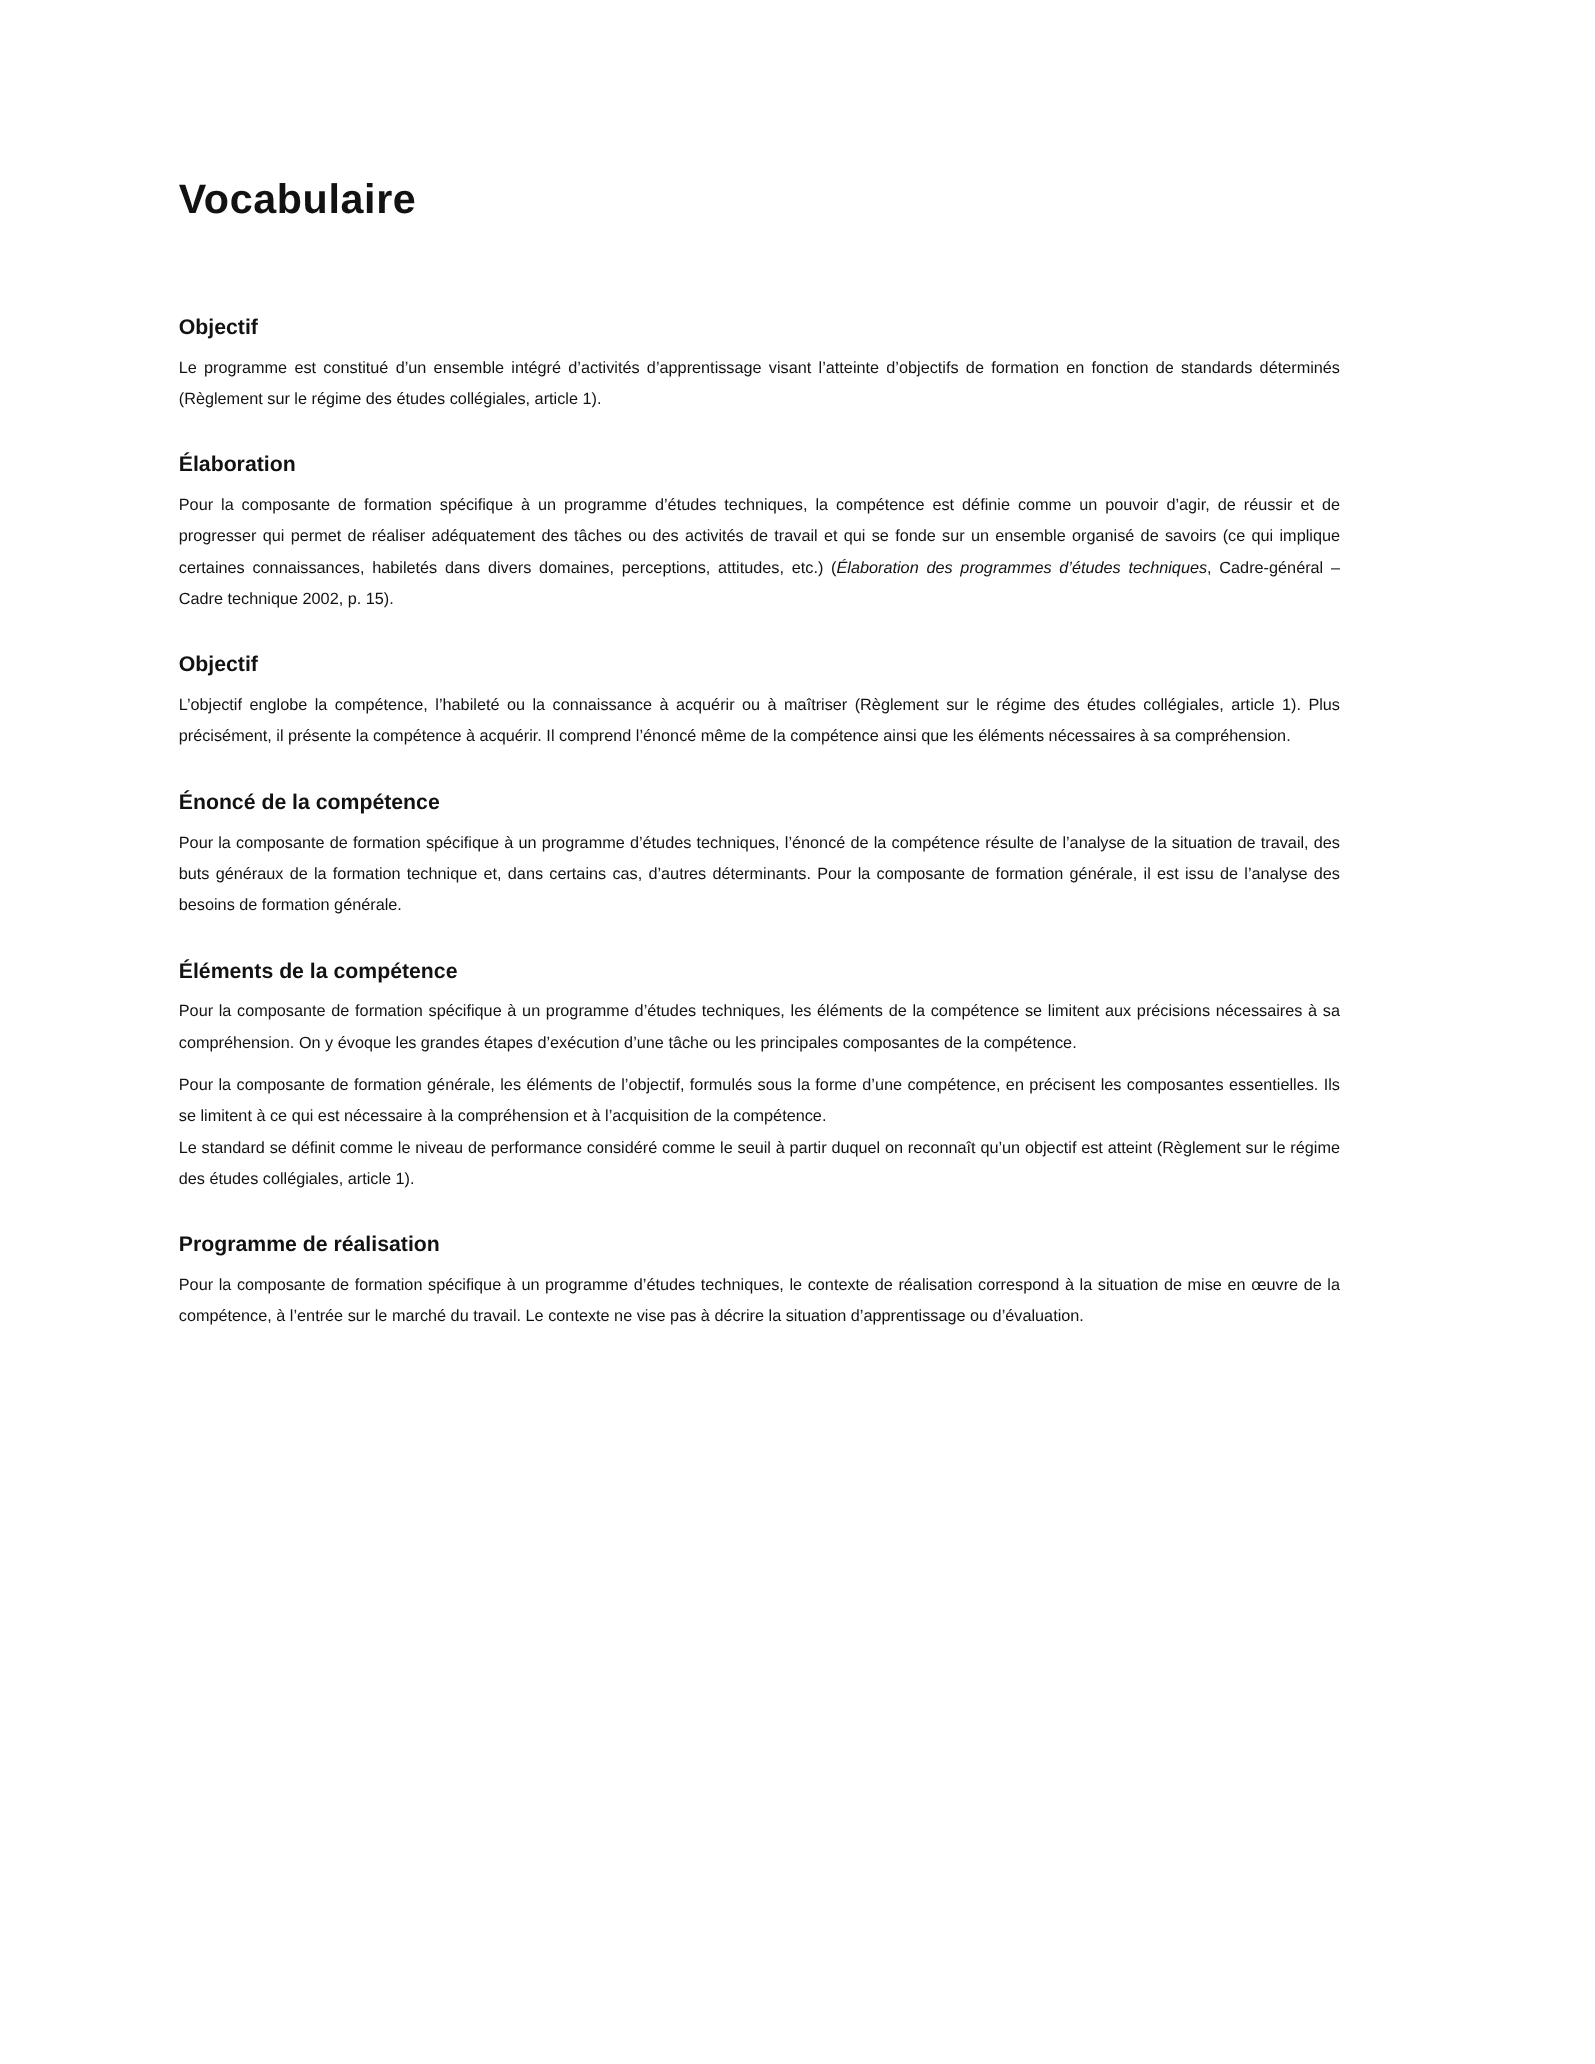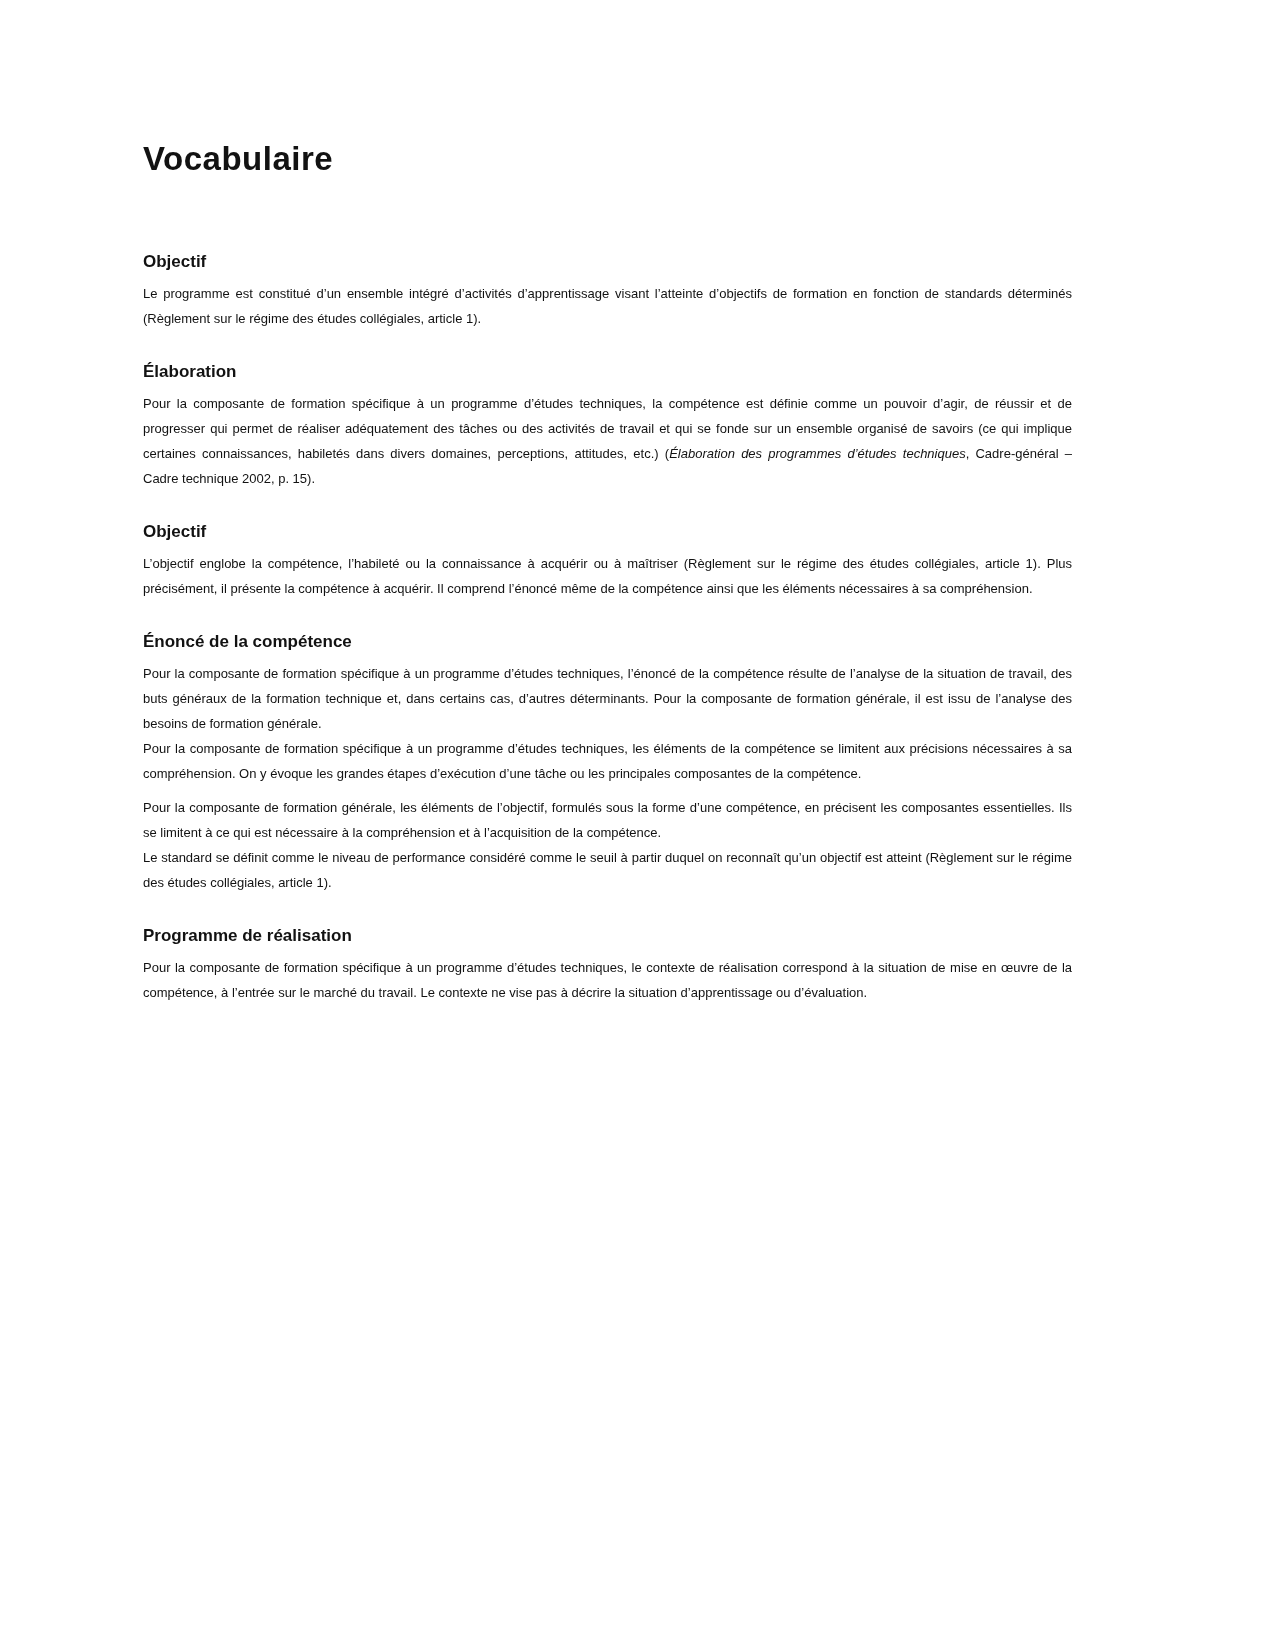--- a/index.html
+++ b/index.html
@@ -85,20 +85,21 @@
       <h2>Objectif</h2>
       <p>L’objectif englobe la compétence, l’habileté ou la connaissance à acquérir ou à maîtriser (Règlement sur le régime des études collégiales, article 1). Plus précisément, il présente la compétence à acquérir. Il comprend l’énoncé même de la compétence ainsi que les éléments nécessaires à sa compréhension.</p>
     </div>
 
     <div class="section">
       <h2>Énoncé de la compétence</h2>
       <p>Pour la composante de formation spécifique à un programme d’études techniques, l’énoncé de la compétence résulte de l’analyse de la situation de travail, des buts généraux de la formation technique et, dans certains cas, d’autres déterminants. Pour la composante de formation générale, il est issu de l’analyse des besoins de formation générale.</p>
     </div>
 
     <div class="section">
+      <h2>Éléments de la compétence</h2>
       <p>Pour la composante de formation spécifique à un programme d’études techniques, les éléments de la compétence se limitent aux précisions nécessaires à sa compréhension. On y évoque les grandes étapes d’exécution d’une tâche ou les principales composantes de la compétence.</p>
       <p>Pour la composante de formation générale, les éléments de l’objectif, formulés sous la forme d’une compétence, en précisent les composantes essentielles. Ils se limitent à ce qui est nécessaire à la compréhension et à l’acquisition de la compétence.</p>
     </div>
 
     <div class="section">
       <p>Le standard se définit comme le niveau de performance considéré comme le seuil à partir duquel on reconnaît qu’un objectif est atteint (Règlement sur le régime des études collégiales, article 1).</p>
     </div>
 
     <div class="section">
       <h2>Programme de réalisation</h2>

